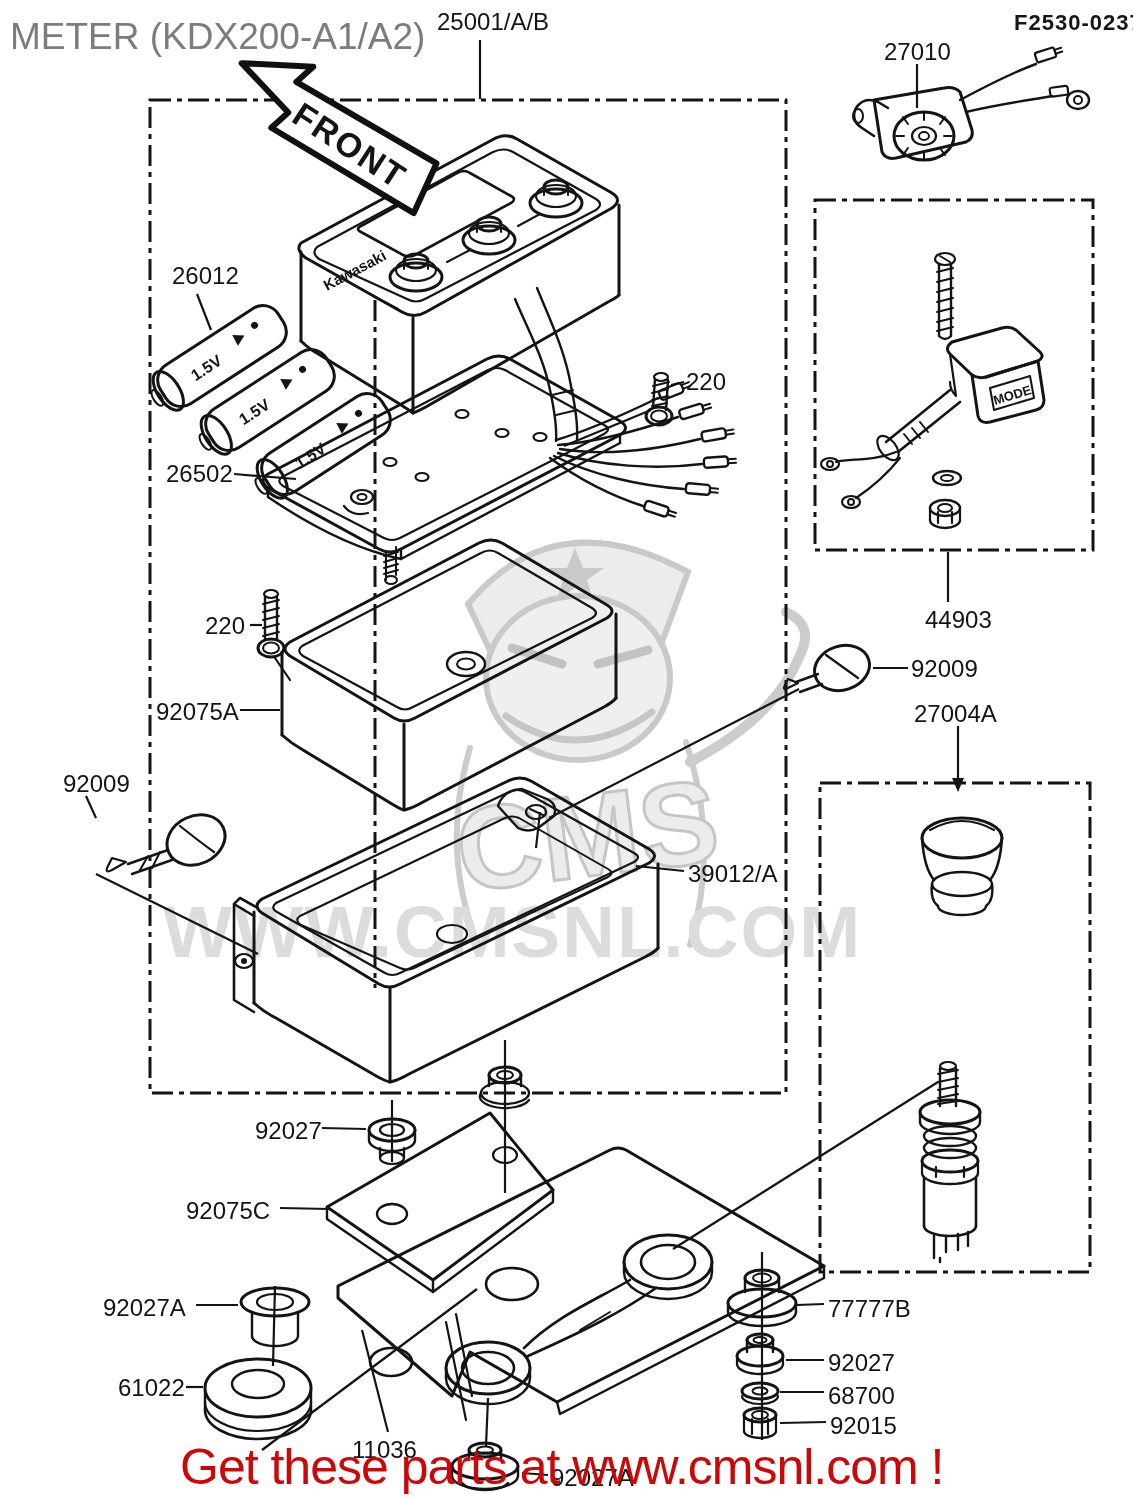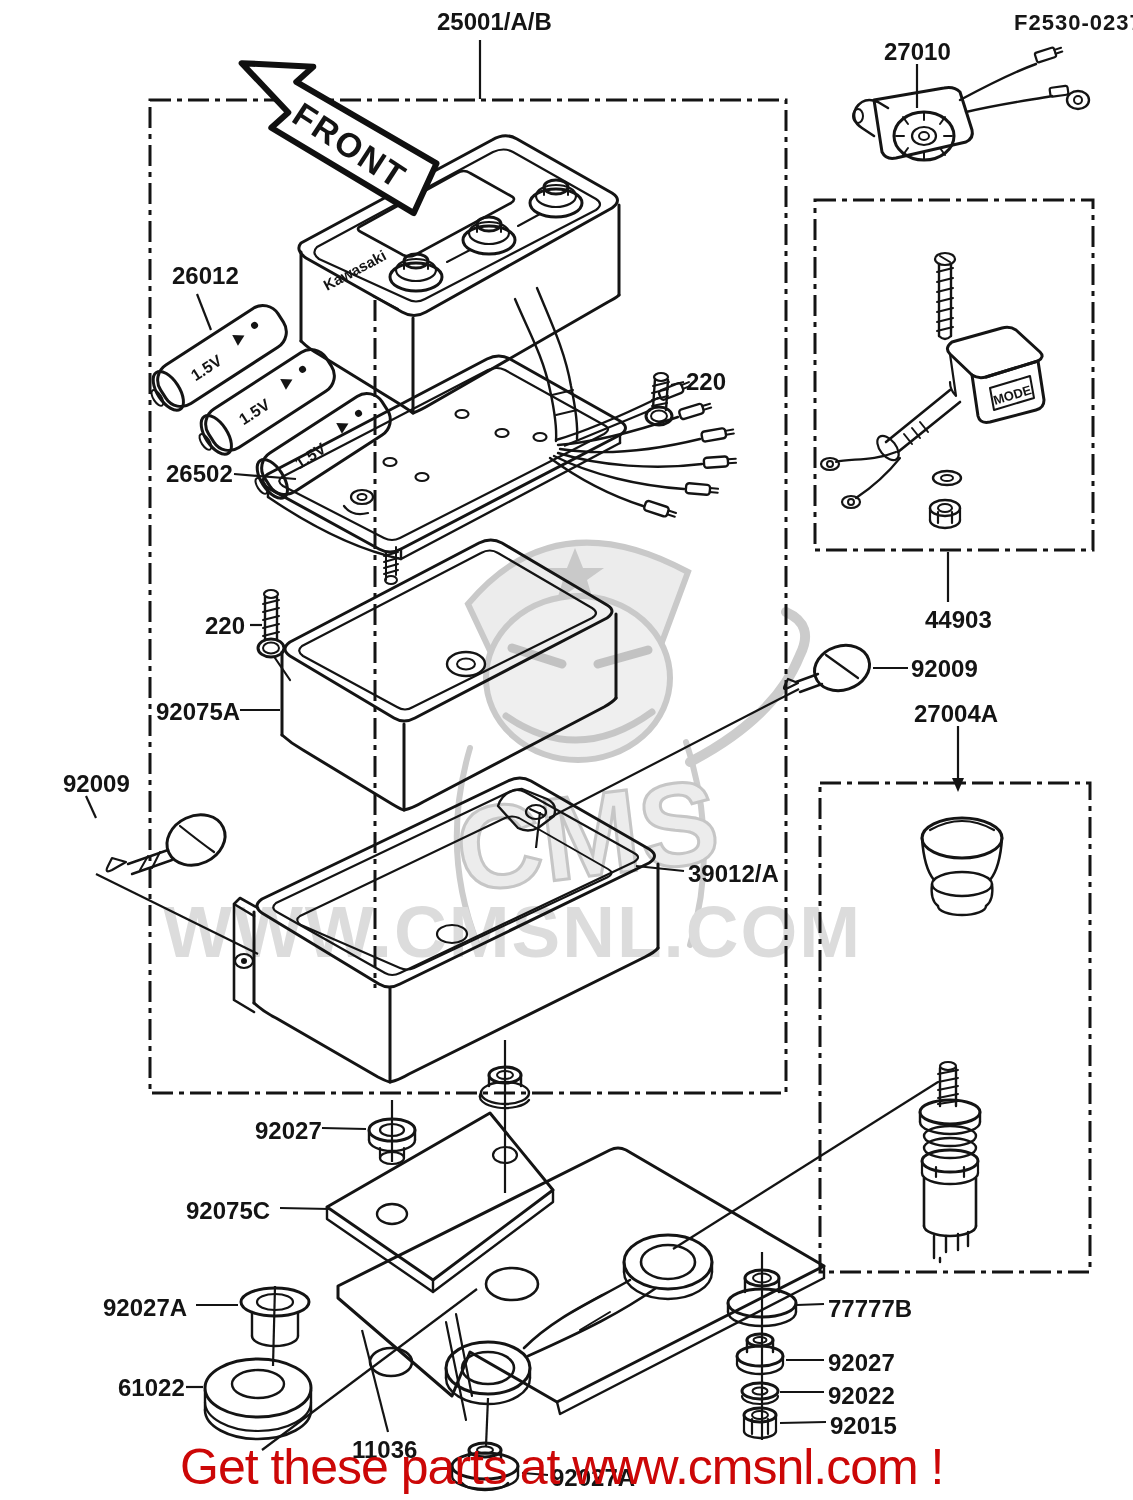--- a/index.html
+++ b/index.html
@@ -2,21 +2,21 @@
 <html><head>
 <meta charset="utf-8">
 <style>
   html,body{margin:0;padding:0;background:#ffffff;}
   .stage{position:relative;width:1133px;height:1500px;background:#ffffff;overflow:hidden;
          font-family:"Liberation Sans",sans-serif;}
   .stage svg{position:absolute;left:0;top:0;}
   .page-title{position:absolute;left:10px;top:16px;font-size:37px;color:#7c7c7c;white-space:nowrap;}
   .diagram-code{position:absolute;left:1014px;top:10px;font-size:22px;font-weight:bold;color:#161616;
                 letter-spacing:1px;white-space:nowrap;}
-  .plabel{position:absolute;font-size:24px;font-weight:bold;color:#141414;white-space:nowrap;text-align:center;}
+  .plabel{position:absolute;font-size:24px;font-weight:normal;color:#141414;white-space:nowrap;text-align:center;}
   .footer-promo{position:absolute;left:180px;top:1438px;font-size:50px;color:#cc0707;
                 letter-spacing:-1px;white-space:nowrap;}
 </style>
 </head>
 <body>
 
 <div class="stage">
 
 <svg width="1133" height="1500" viewBox="0 0 1133 1500">
 
@@ -405,40 +405,41 @@
       <path d="M462,1483 A24,10 0 0 0 508,1483" stroke-width="2.4"></path>
     </g>
   </g>
 
   <g transform="translate(258,38) rotate(33)">
     <path d="M0,30 L62,-6 L56,16 L218,8 L226,62 L60,68 L66,46 Z" fill="#ffffff" stroke="#101010" stroke-width="6" stroke-linejoin="round"></path>
     <text x="72" y="52" font-size="34" font-weight="bold" fill="#141414" letter-spacing="2">FRONT</text>
   </g>
 </svg>
 
+<div class="page-title">METER (KDX200-A1/A2)</div>
 <div class="diagram-code">F2530-0237</div>
 
 <div class="plabel" style="left:437px;top:8px">25001/A/B</div>
 <div class="plabel" style="left:884px;top:38px">27010</div>
 <div class="plabel" style="left:172px;top:262px">26012</div>
 <div class="plabel" style="left:686px;top:368px">220</div>
 <div class="plabel" style="left:166px;top:460px">26502</div>
 <div class="plabel" style="left:205px;top:612px">220</div>
 <div class="plabel" style="left:156px;top:698px">92075A</div>
 <div class="plabel" style="left:63px;top:770px">92009</div>
 <div class="plabel" style="left:925px;top:606px">44903</div>
 <div class="plabel" style="left:911px;top:655px">92009</div>
 <div class="plabel" style="left:914px;top:700px">27004A</div>
 <div class="plabel" style="left:688px;top:860px">39012/A</div>
 <div class="plabel" style="left:255px;top:1117px">92027</div>
 <div class="plabel" style="left:186px;top:1197px">92075C</div>
 <div class="plabel" style="left:103px;top:1294px">92027A</div>
 <div class="plabel" style="left:828px;top:1295px">77777B</div>
 <div class="plabel" style="left:118px;top:1374px">61022</div>
 <div class="plabel" style="left:828px;top:1349px">92027</div>
-<div class="plabel" style="left:828px;top:1382px">92022</div>
+<div class="plabel" style="left:828px;top:1382px">68700</div>
 <div class="plabel" style="left:830px;top:1412px">92015</div>
 <div class="plabel" style="left:352px;top:1436px">11036</div>
 <div class="plabel" style="left:551px;top:1464px">92027A</div>
 
 <div class="footer-promo">Get these parts at www.cmsnl.com !</div>
 
 </div>
 
 </body></html>

